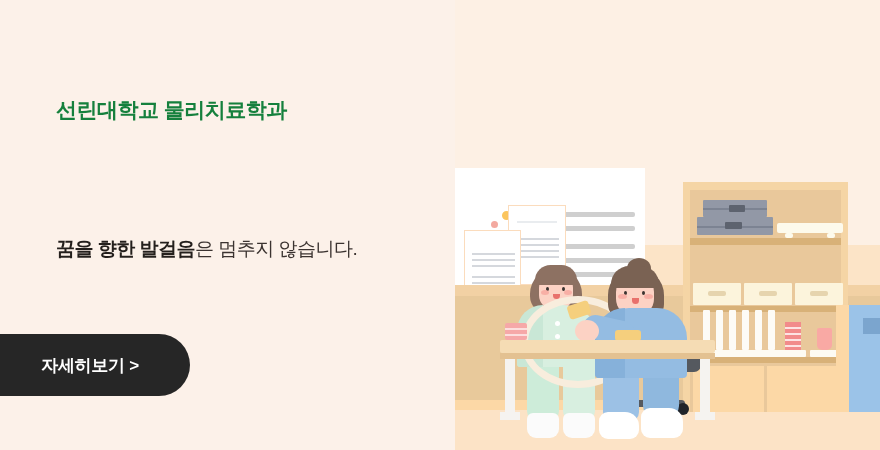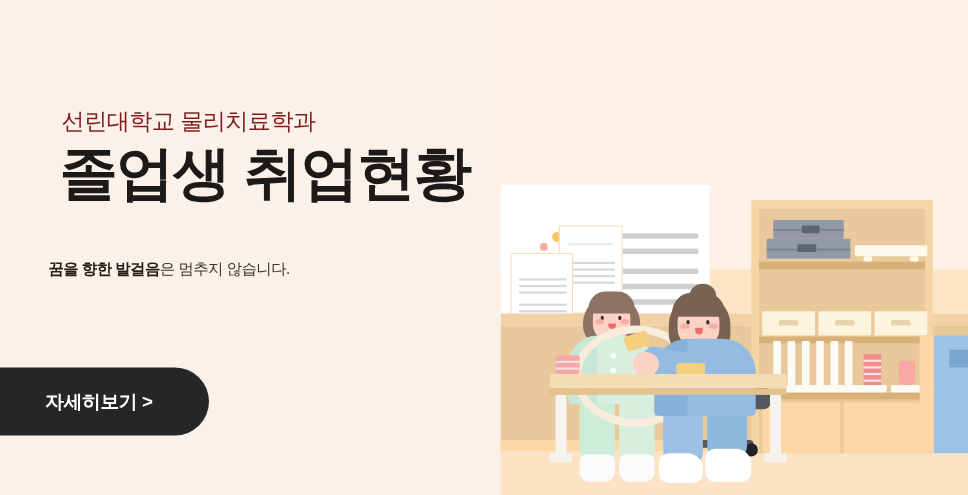--- a/index.html
+++ b/index.html
@@ -28,40 +28,40 @@
     top: 0;
     width: 470px;
     height: 450px;
     z-index: 40;
   }
   .eyebrow {
     position: absolute;
     left: 56px;
     top: 96px;
     font-size: 21px;
-    font-weight: normal;
+    font-weight: bold;
     letter-spacing: -0.5px;
-    color: #7f1d1d;
+    color: #15803d;
     white-space: nowrap;
   }
   .headline {
     position: absolute;
     left: 54px;
     top: 128px;
     font-size: 53px;
     font-weight: bold;
     letter-spacing: -1.5px;
     color: #1c1a18;
     white-space: nowrap;
     line-height: 1.15;
   }
   .sub {
     position: absolute;
-    left: 44px;
-    font-size: 14px;
+    left: 56px;
+    font-size: 19px;
     color: #3b3330;
     letter-spacing: -0.5px;
     white-space: nowrap;
   }
   .sub-1 { top: 236px; }
   .sub-2 { top: 261px; }
   .sub b { font-weight: bold; color: #241f1c; }
 
   
   .cta {
@@ -362,21 +362,20 @@
     <div class="ab table-top2"></div>
     <div class="ab table-leg" style="left:50px; top:359px; width:10px; height:58px;"></div>
     <div class="ab table-leg" style="left:45px; top:412px; width:20px; height:8px;"></div>
     <div class="ab table-leg" style="left:245px; top:359px; width:10px; height:58px;"></div>
     <div class="ab table-leg" style="left:240px; top:412px; width:20px; height:8px;"></div>
 
   </div>
 
   <div class="text-block">
     <div class="eyebrow">선린대학교 물리치료학과</div>
-    <div class="headline">졸업생 취업현황</div>
 
     <div class="sub sub-1">
       <b>꿈을 향한 발걸음</b><span>은 멈추지 않습니다.</span>
     </div>
   </div>
 
   <div class="cta">
     <div class="cta-label">자세히보기 &gt;</div>
   </div>
 

